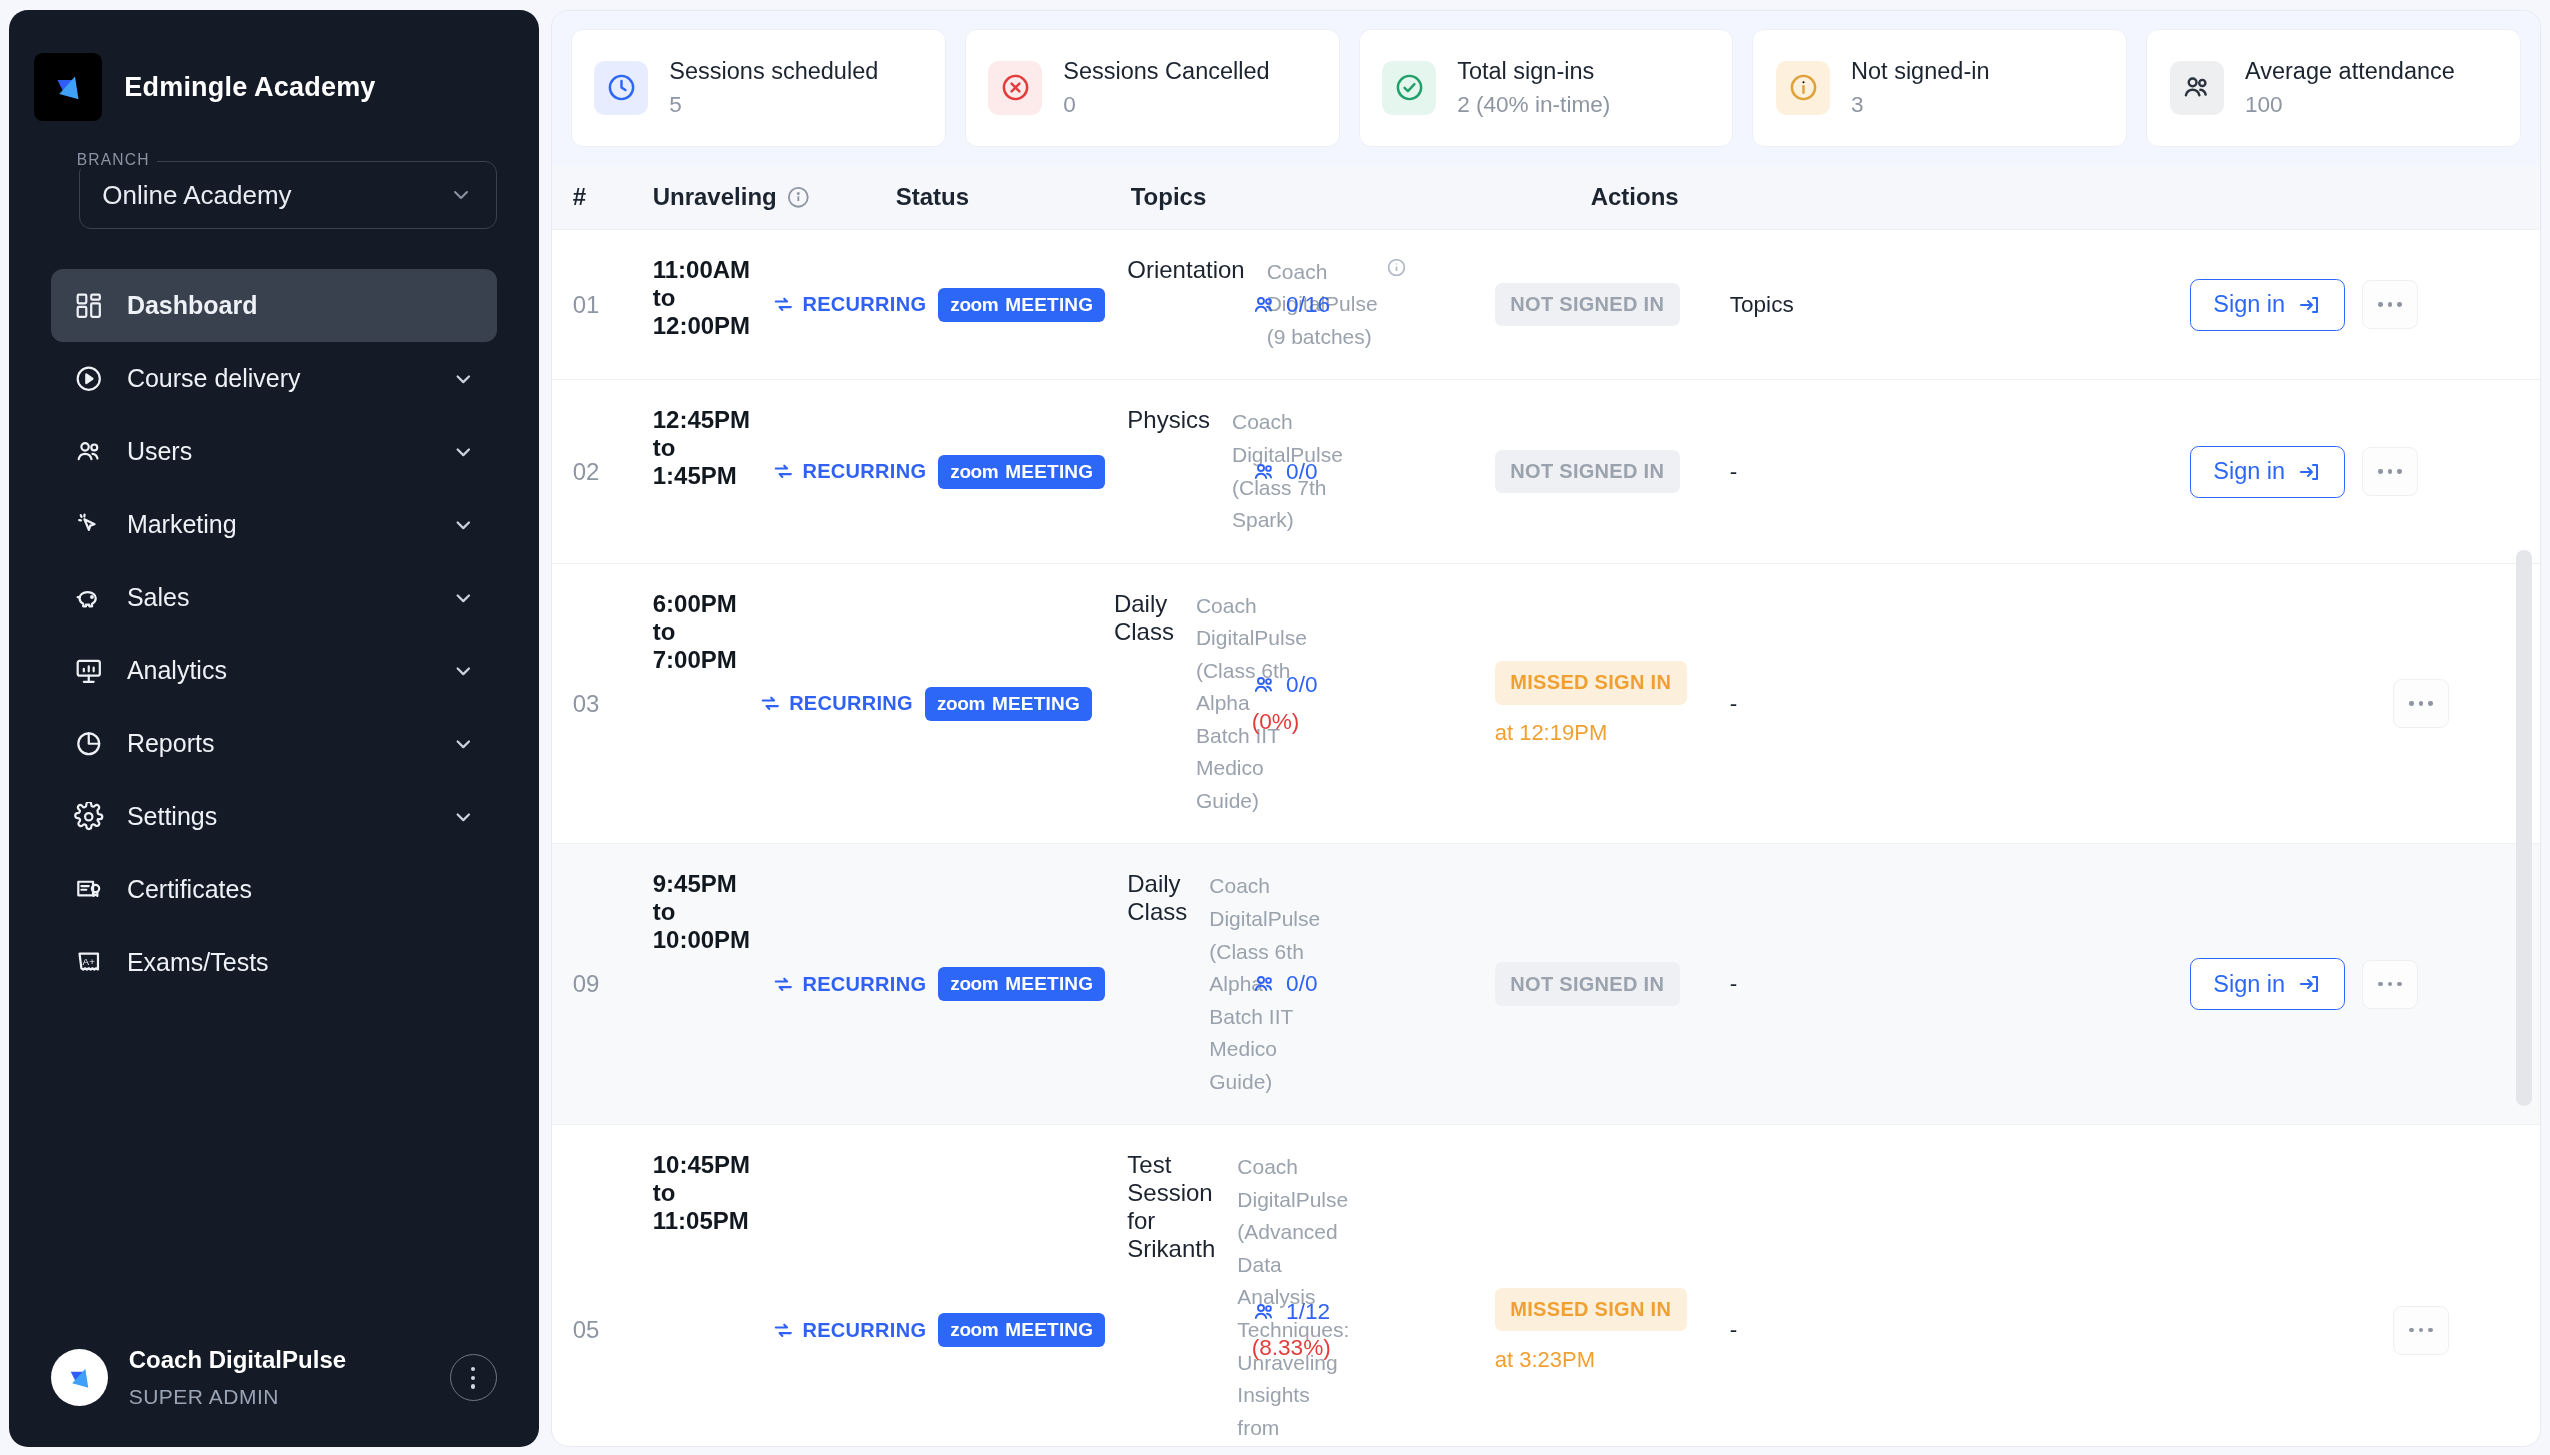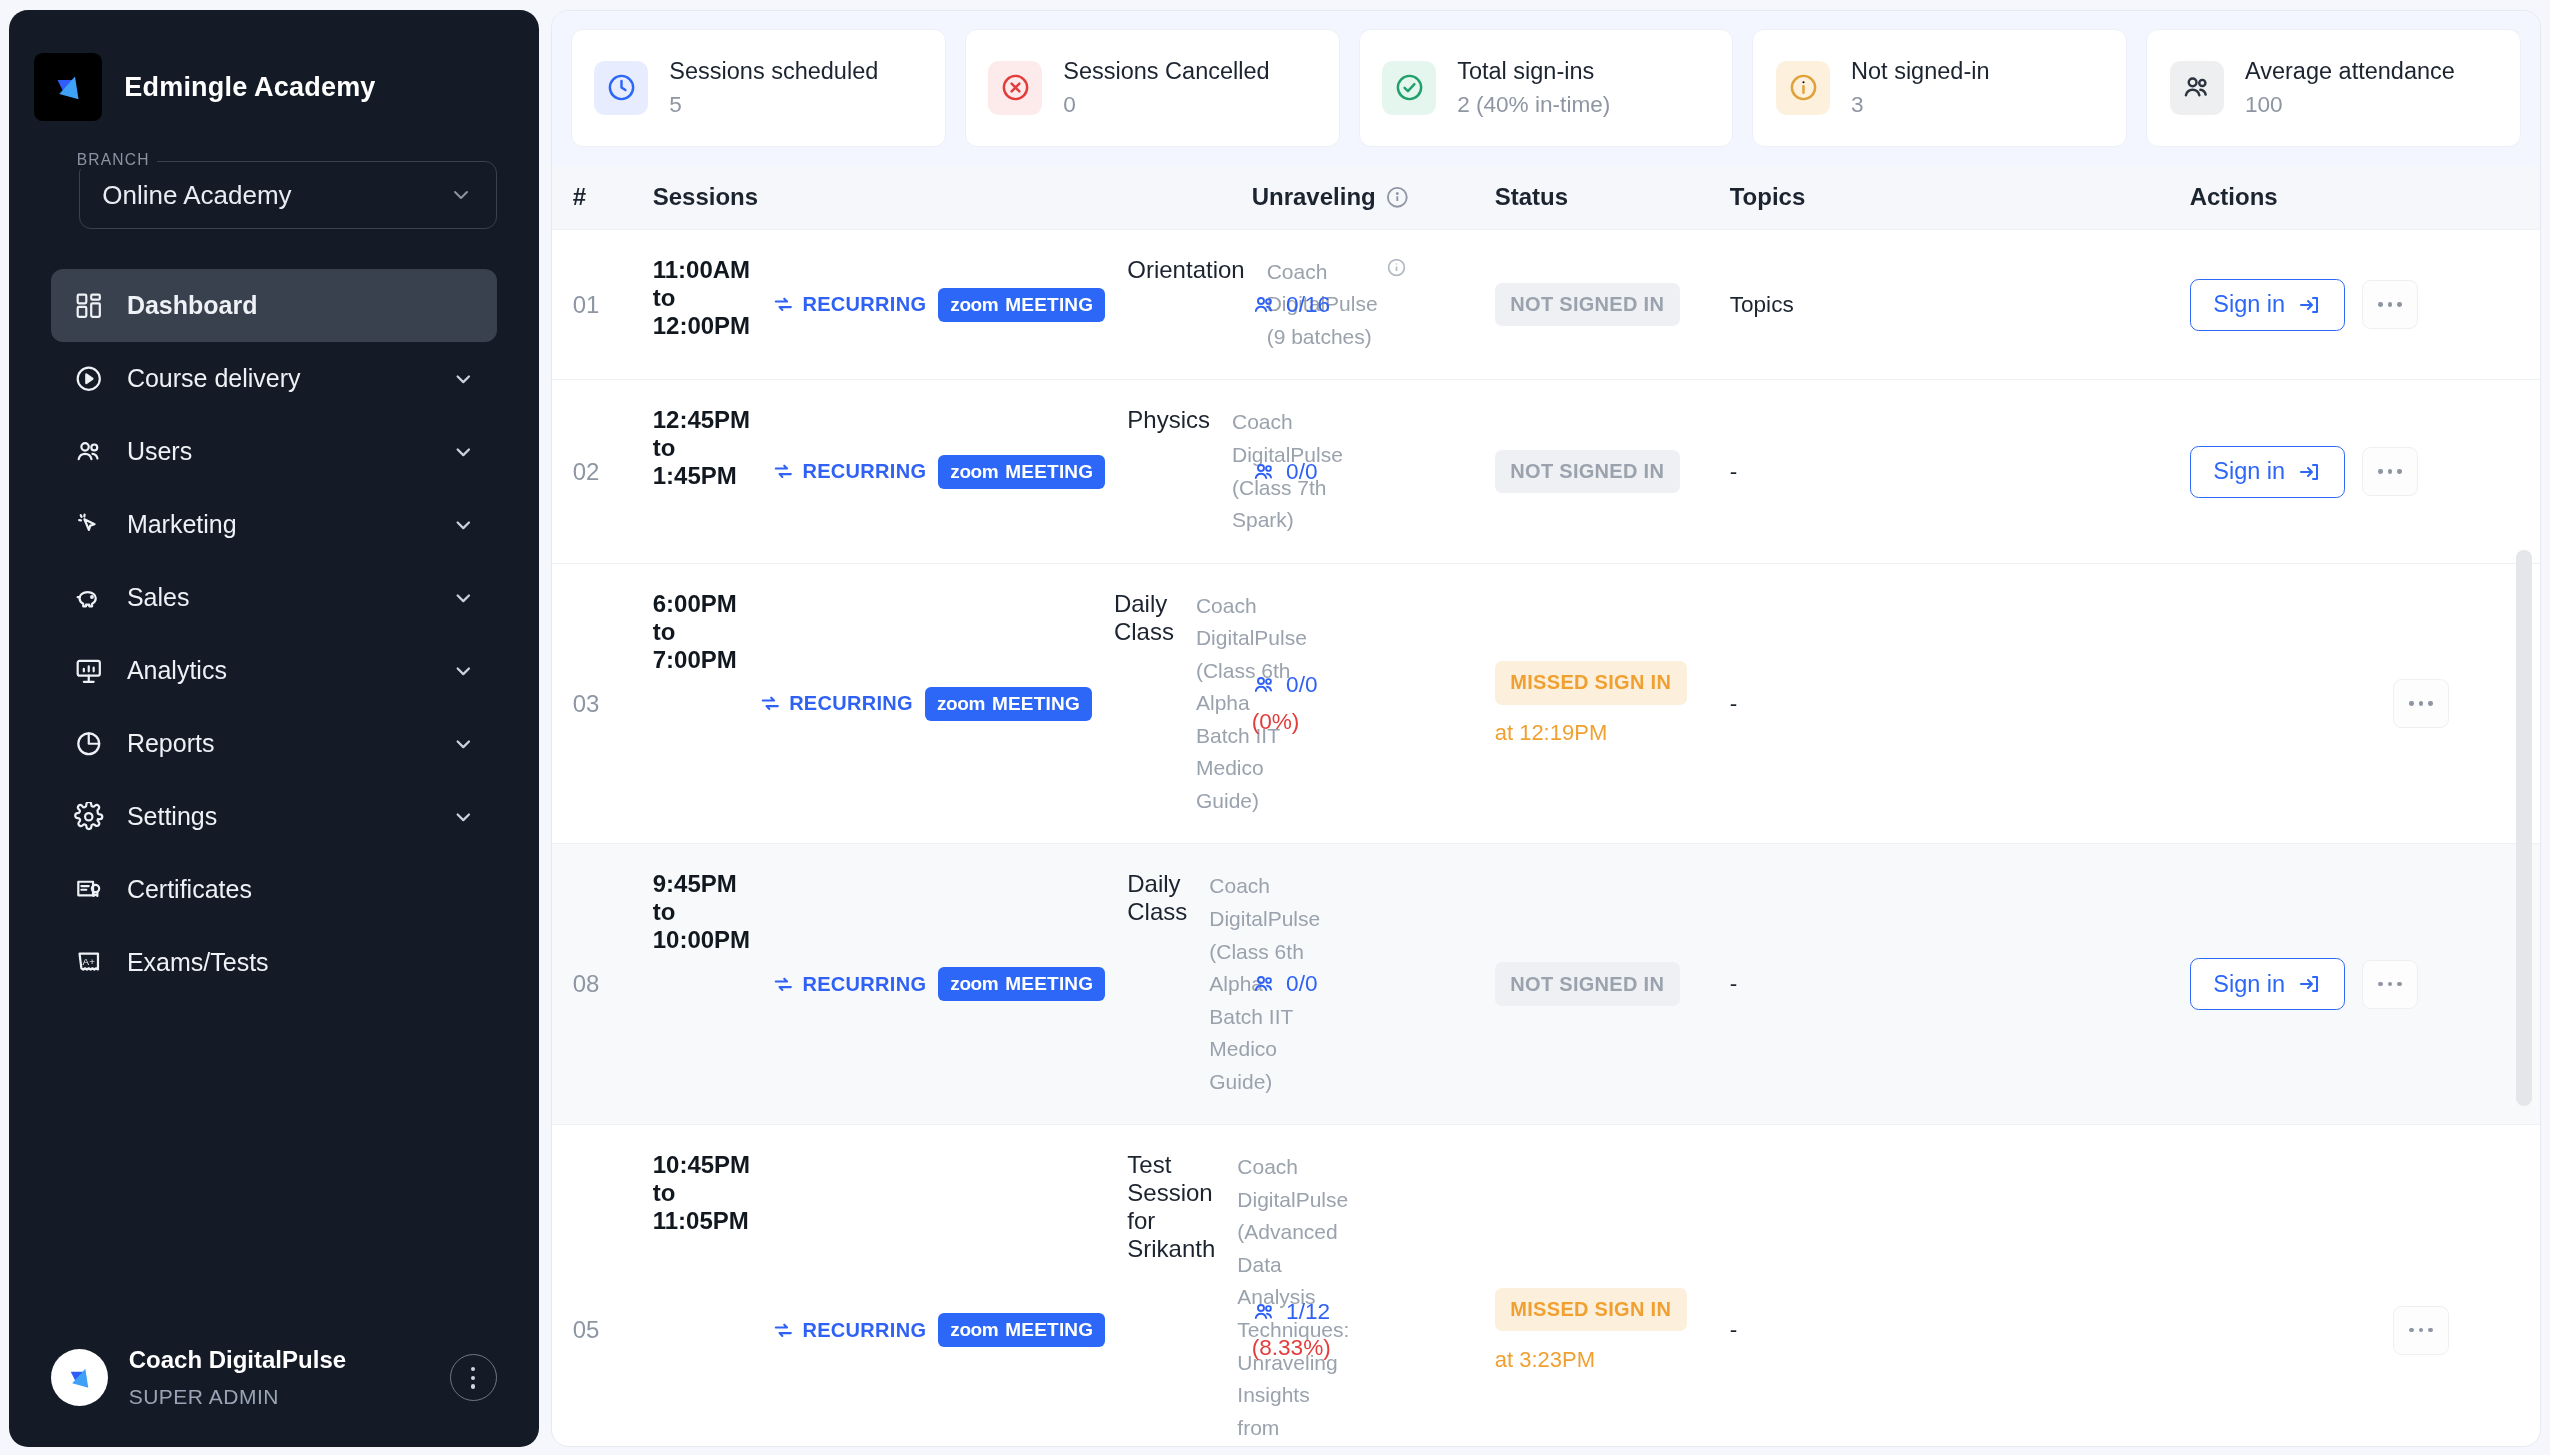--- a/index.html
+++ b/index.html
@@ -407,21 +407,20 @@
     <span class="stat-text">
       <span class="stat-label">Average attendance</span>
       <span class="stat-value">100</span>
     </span>
   </div>
       </div>
 
     <div class="table">
       <div class="thead">
         <div class="th c-num">#</div>
-        <div class="th c-sess">Sessions</div>
         <div class="th c-att">
           <span>Unraveling</span>
           <span>
             <svg width="22.6" height="22.6" viewBox="0 0 24 24" fill="none" stroke="#8e96a3" stroke-width="2">
                 <circle cx="12" cy="12" r="10"></circle>
                 <line x1="12" y1="16" x2="12" y2="11"></line>
                 <circle cx="12" cy="8" r=".6" fill="#8e96a3"></circle>
               </svg>
           </span>
         </div>
@@ -642,21 +641,21 @@
         <button class="btn-kebab">
                   <i></i>
                   <i></i>
                   <i></i>
                 </button>
       </div>
     </div>
   </div>
   <div class="tr highlight">
     <div class="td c-num">
-              <span class="row-num">08</span>
+              <span class="row-num">09</span>
             </div>
     <div class="td c-sess">
       <div class="sess-cell">
         <div class="sess-time">9:45PM to 10:00PM</div>
         <div class="badges">
           <span class="badge-rec">
             <span>
                       <svg width="22.6" height="22.6" viewBox="0 0 24 24" fill="none" stroke="#2f61f5" stroke-width="2.2" stroke-linecap="round" stroke-linejoin="round">
                         <path d="M4 9h12l-3-3"></path>
                         <path d="M20 15H8l3 3"></path>

